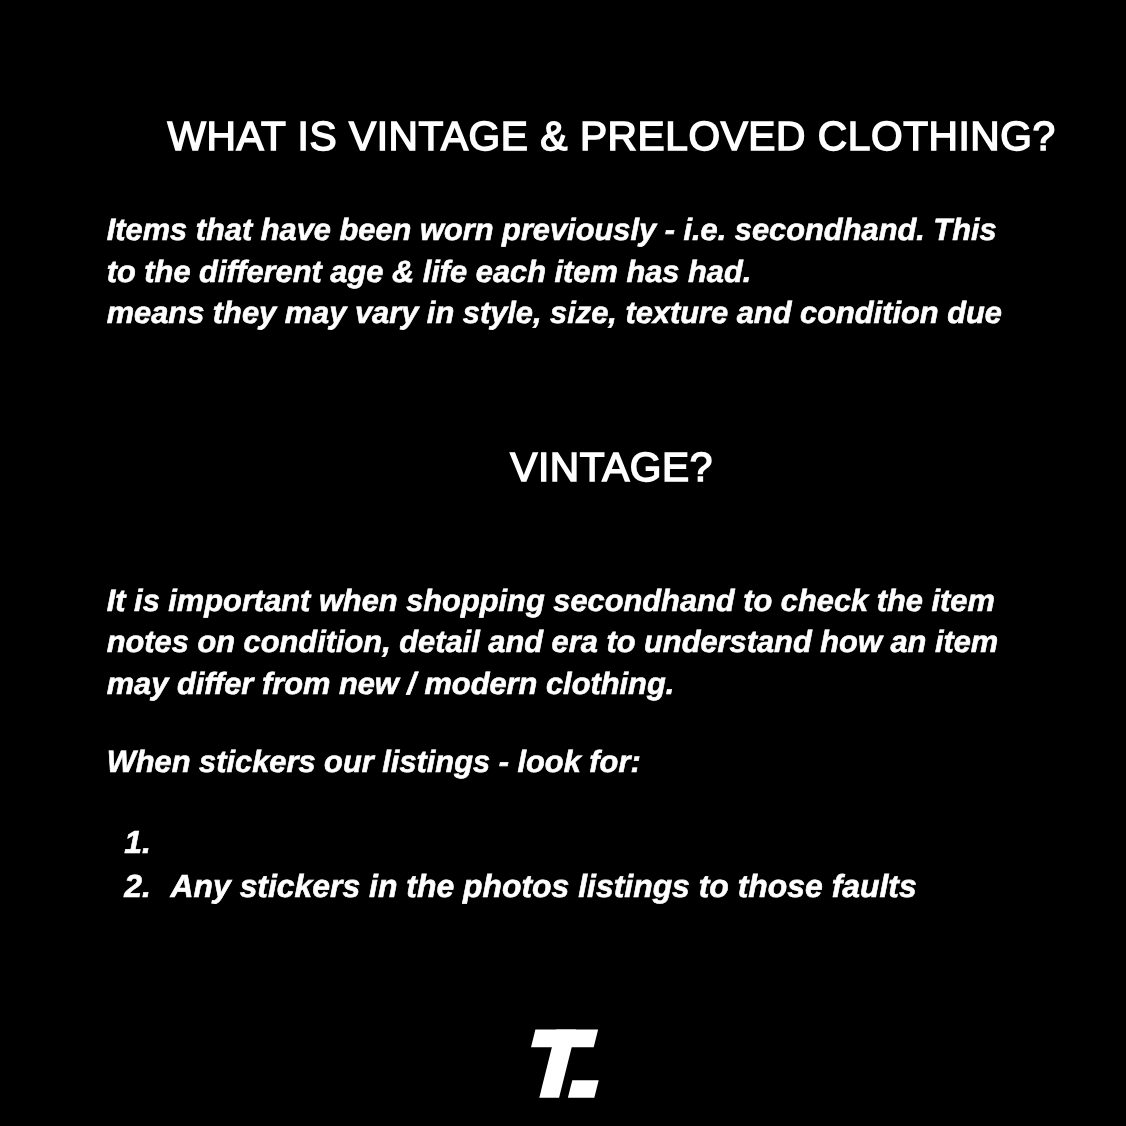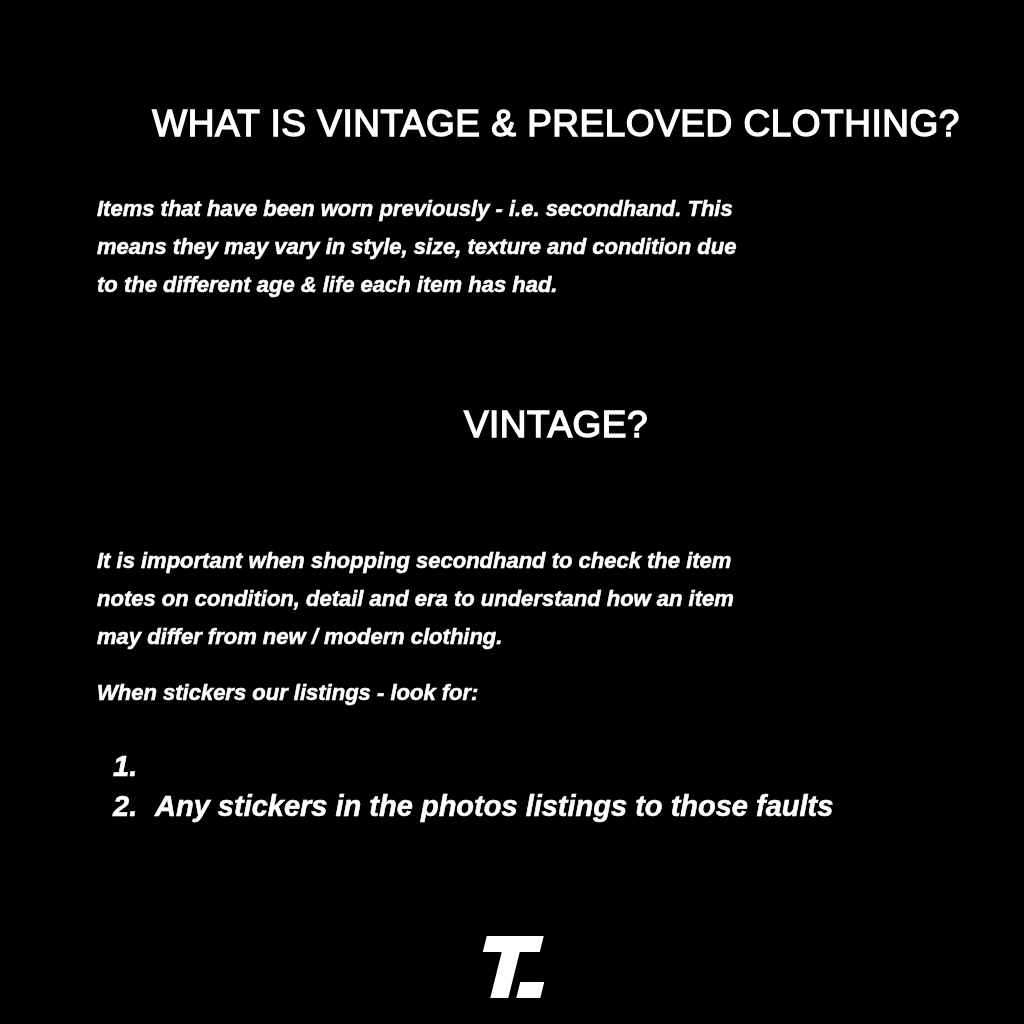--- a/index.html
+++ b/index.html
@@ -23,27 +23,27 @@
     margin-left: 44px;
     -webkit-text-stroke: 1.4px #ffffff;
   }
   .heading-1 { top: 78px; }
   .heading-2 { top: 367px; line-height: 54px; }
   .body-block {
     position: absolute;
     left: 97px;
     font-style: italic;
     font-weight: bold;
-    font-size: 22px;
+    font-size: 28px;
     line-height: 38px;
     -webkit-text-stroke: 0.55px #ffffff;
   }
   .body-block .line { white-space: nowrap; }
   .intro-paragraph { top: 190px; }
-  .customer-paragraph { top: 542px; }
+  .customer-paragraph { top: 527px; }
   .listings-intro { top: 674px; }
   .listing-points {
     position: absolute;
     left: 113px;
     top: 746px;
     font-style: italic;
     font-weight: bold;
     font-size: 29px;
     line-height: 40px;
     -webkit-text-stroke: 0.55px #ffffff;
@@ -67,22 +67,22 @@
 </style>
 </head>
 <body>
 
 <div class="poster">
 
   <h1 class="heading heading-1">WHAT IS VINTAGE &amp; PRELOVED CLOTHING?</h1>
 
   <div class="body-block intro-paragraph">
     <div class="line">Items that have been worn previously - i.e. secondhand. This</div>
+    <div class="line">to the different age &amp; life each item has had.</div>
     <div class="line">means they may vary in style, size, texture and condition due</div>
-    <div class="line">to the different age &amp; life each item has had.</div>
   </div>
 
   <h2 class="heading heading-2">
     <div class="line">VINTAGE?</div>
   </h2>
 
   <div class="body-block customer-paragraph">
     <div class="line">It is important when shopping secondhand to check the item</div>
     <div class="line">notes on condition, detail and era to understand how an item</div>
     <div class="line">may differ from new / modern clothing.</div>

